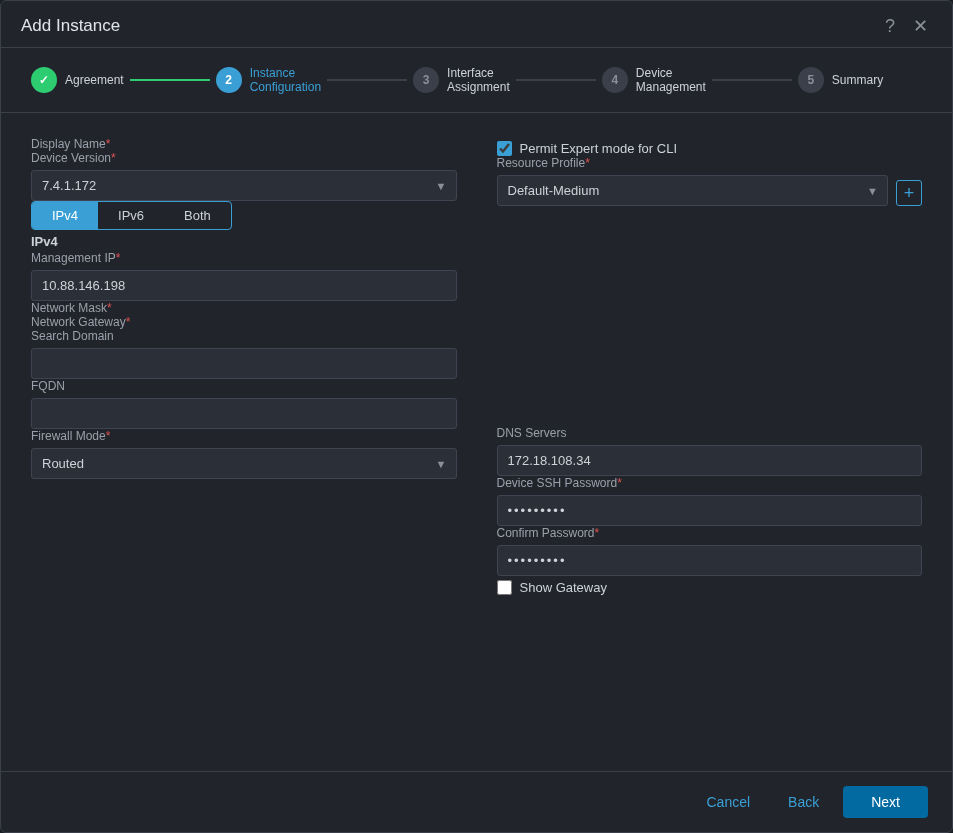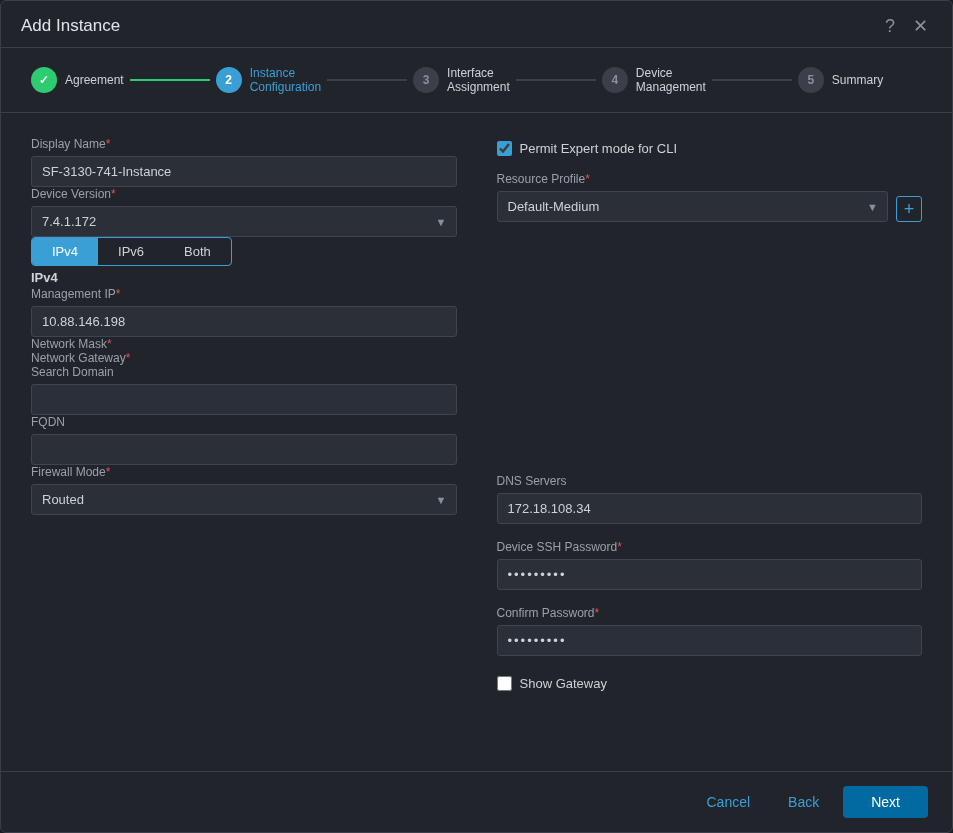--- a/index.html
+++ b/index.html
@@ -113,21 +113,21 @@
     }
     .col-left {
       flex: 1;
       display: flex;
       flex-direction: column;
     }
     .col-right {
       flex: 1;
       display: flex;
       flex-direction: column;
-      gap: 16px;
+      gap: 0;
     }
 
     .form-group {
       display: flex;
       flex-direction: column;
       gap: 5px;
     }
     .form-label {
       font-size: 12px;
       color: #9aa0ab;
@@ -322,21 +322,20 @@
   </div>
 
   <div class="modal-content">
 
     <div class="col-left">
 
       <div class="form-group">
         <label class="form-label">
           <span>Display Name</span><span class="req">*</span>
         </label>
-        <input class="form-input" type="text" value="SF-3130-741-Instance" style="">
       </div>
 
       <div class="form-group">
         <label class="form-label">
           <span>Device Version</span><span class="req">*</span>
         </label>
         <div class="form-select-wrap">
           <select class="form-select">
             <option>7.4.1.172</option>
             <option>7.4.0.0</option>

